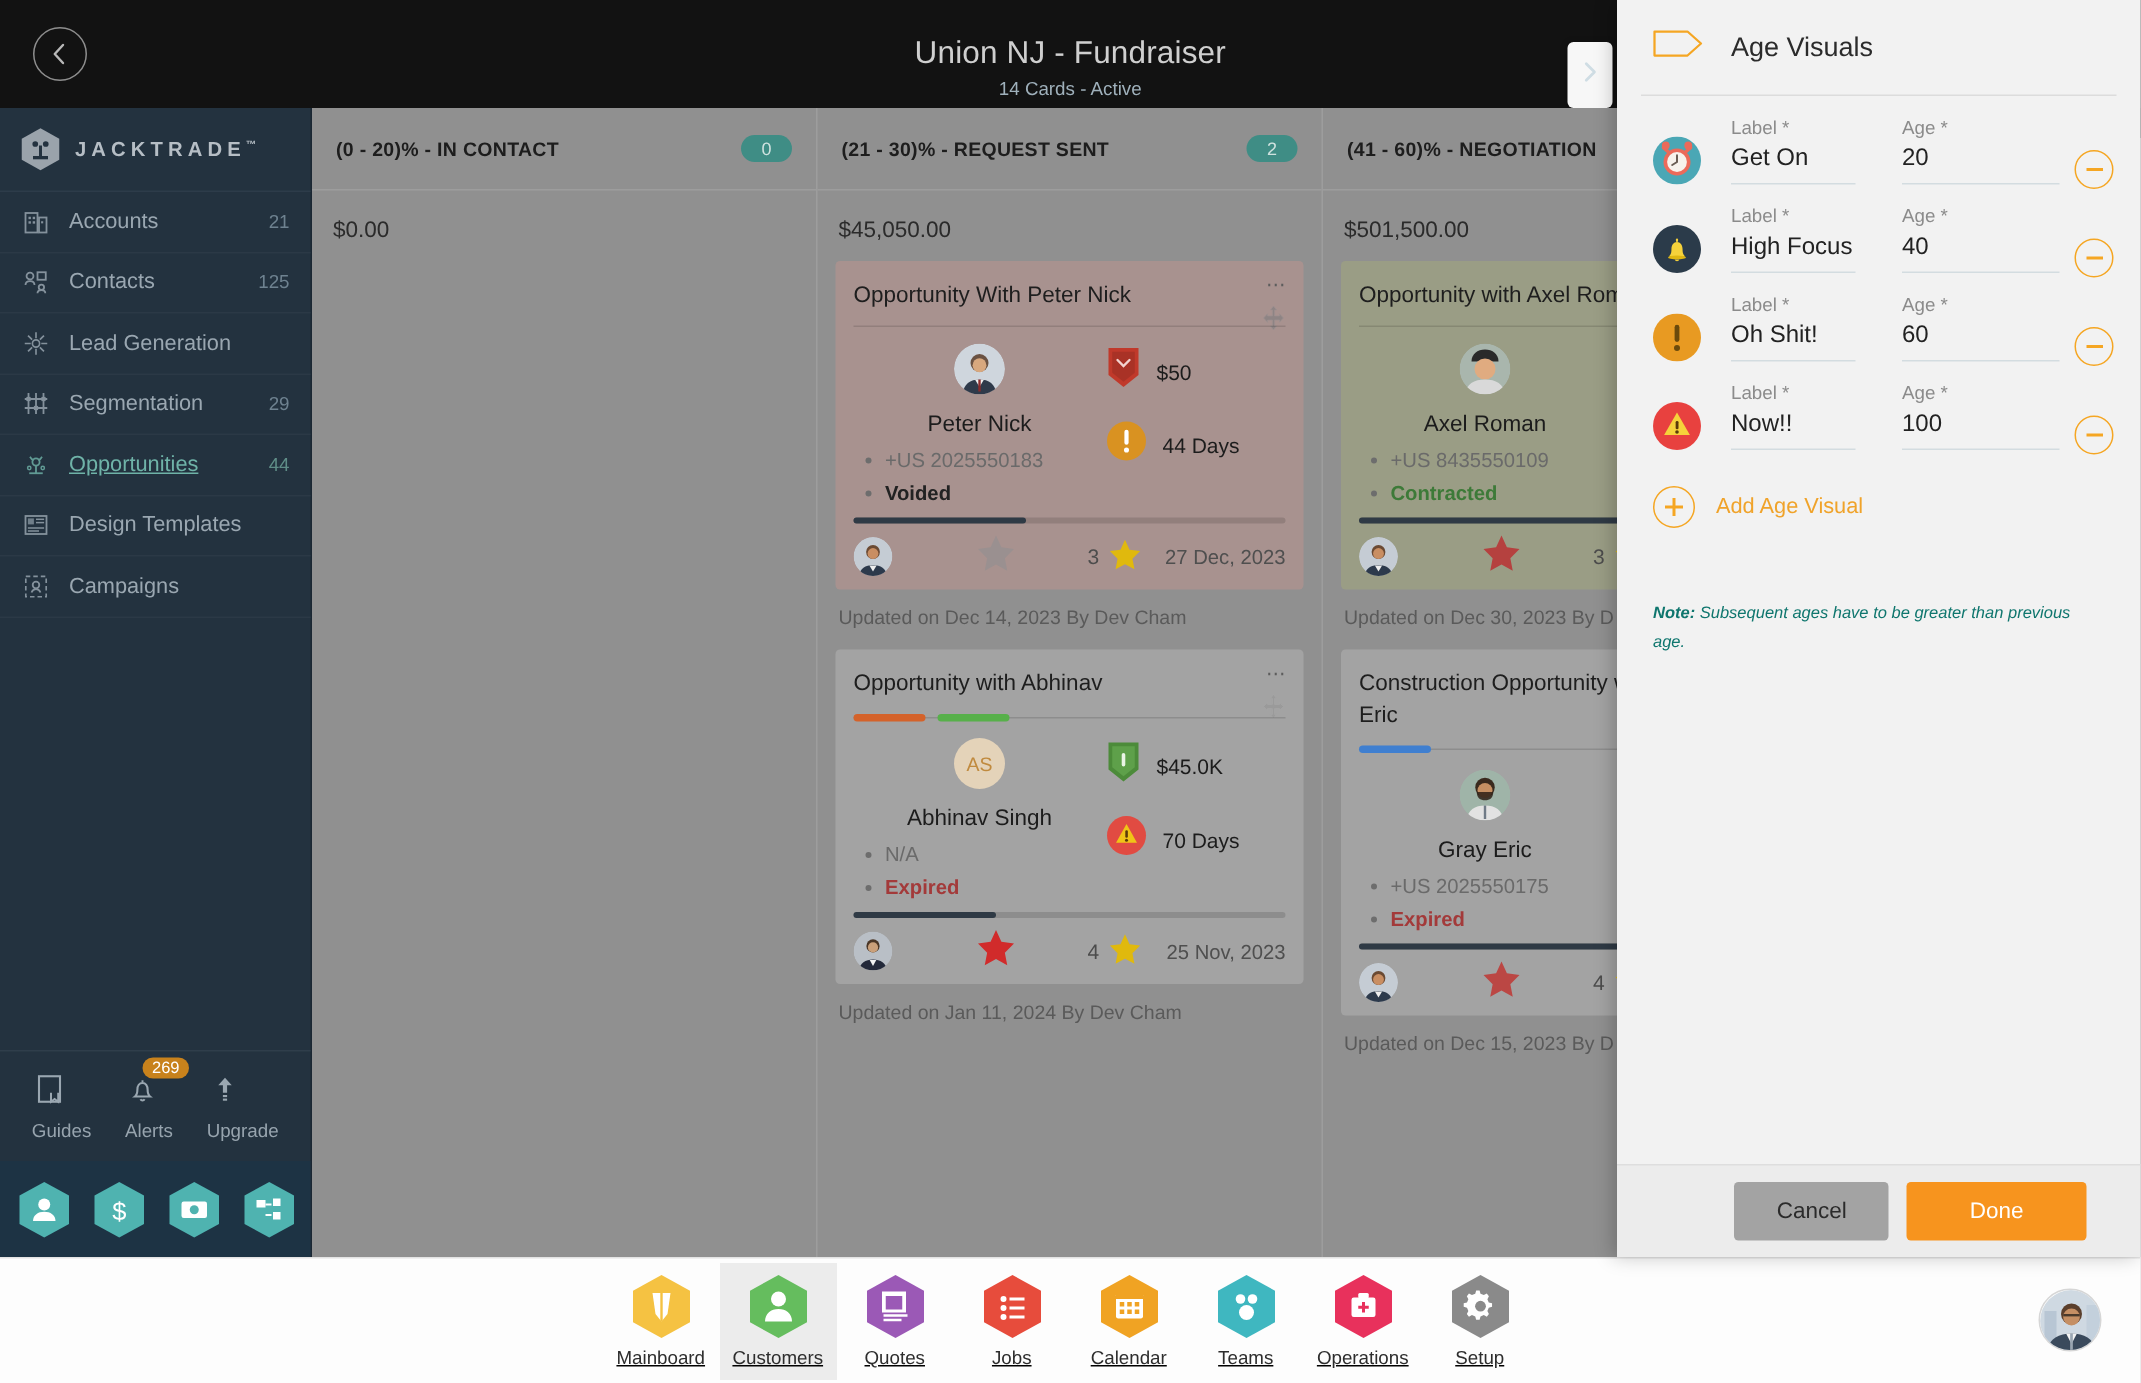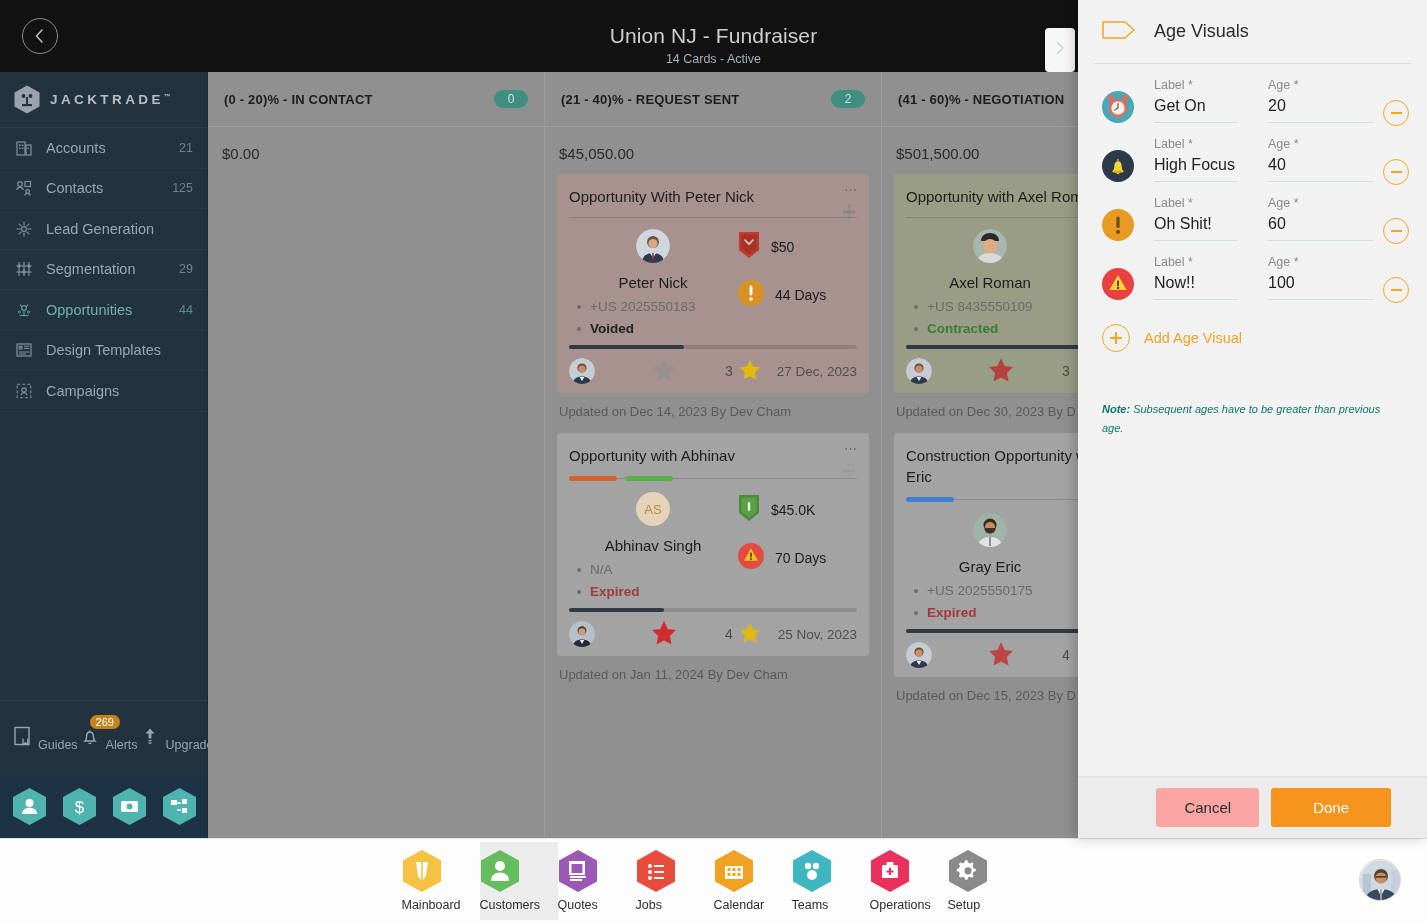--- a/index.html
+++ b/index.html
@@ -56,30 +56,30 @@
   .brand-name .tm { font-size: 7px; vertical-align: super; letter-spacing:0; }
   .nav-list { flex: 0 0 auto; }
   .nav-item {
     height: 40.5px; display: flex; align-items: center;
     padding: 0 14px; gap: 12px; cursor: pointer;
     border-bottom: 1px solid #2b3946;
   }
   .nav-ico { width: 20px; height: 20px; display:flex; align-items:center; justify-content:center; flex: 0 0 20px; opacity: .82; }
   .nav-label { color: #9aa7b1; font-size: 14.5px; flex: 1; }
   .nav-count { color: #6e8290; font-size: 12.5px; }
-  .nav-item.active .nav-label { color: #6fb3a8; }
+  .nav-item.active .nav-label { color: #6fb3a8; text-decoration: underline; }
   .nav-item.active .nav-count { color: #5f8d87; }
 
   .sidebar-spacer { flex: 1; }
   .sidebar-tools {
     height: 74px; border-top: 1px solid #2f3e4b;
     display: flex; align-items: center; justify-content: space-around;
     padding: 0 10px;
   }
-  .tool { display: flex; align-items: flex-end; gap: 4px; cursor: pointer; position: relative; }
+  .tool { display: flex; flex-direction: column; align-items: flex-start; gap: 4px; cursor: pointer; position: relative; }
   .tool-label { color: #97a4ae; font-size: 12.5px; }
   .badge {
     position: absolute; top: -9px; left: 12px;
     background: #c8821c; color: #fff; font-size: 11px;
     border-radius: 9px; padding: 1px 6px; min-width: 26px; text-align: center;
   }
   .sidebar-hexrow {
     height: 64px; background: #1d3344;
     display: flex; align-items: center; gap: 15px; padding-left: 12px;
   }
@@ -149,21 +149,21 @@
 
   
   .bottomnav {
     position: absolute; left: 0; bottom: 0; width: 1427px; height: 84px;
     background: #fdfdfd; border-top: 1px solid #e3e3e3;
     display: flex; align-items: center; justify-content: center;
   }
   .bn-items { display: flex; align-items: center; gap: 0; }
   .bn-item {
     width: 78px; height: 78px; display: flex; flex-direction: column;
-    align-items: flex-start; justify-content: center; gap: 5px; cursor: pointer;
+    align-items: center; justify-content: center; gap: 5px; cursor: pointer; text-decoration: underline;
   }
   .bn-item.active { background: #ececec; }
   .bn-label { font-size: 12.5px; color: #2d2d2d; }
   .bn-hex { width: 40px; height: 44px; position: relative; }
   .bn-avatar {
     position: absolute; right: 26px; top: 20px;
     width: 42px; height: 42px; border-radius: 50%; overflow: hidden;
     border: 1px solid #d6d6d6;
   }
 
@@ -211,21 +211,21 @@
   .panel-note {
     margin: 48px 24px 0 24px; font-size: 11px; color: #0f766e;
     font-style: italic; line-height: 19px;
   }
   .panel-note b { font-style: italic; }
   .panel-foot {
     height: 62px; background: #ececec; border-top: 1px solid #dedede;
     display: flex; align-items: center; justify-content: flex-end; gap: 12px; padding-right: 36px;
   }
   .btn { border: 0; font-family: "Liberation Sans", sans-serif; font-size: 15px; cursor: pointer; border-radius: 3px; }
-  .btn-cancel { background: #fca5a5; color: #2b2b2b; padding: 11px 28px; }
+  .btn-cancel { background: #a3a3a3; color: #2b2b2b; padding: 11px 28px; }
   .btn-done { background: #f7941e; color: #fff; padding: 11px 42px; }
 
   .scrim {
     position: absolute; left: 0; top: 0; width: 1427px; height: 922px;
     background: rgba(0,0,0,0.0); pointer-events: none;
   }
 </style>
 </head>
 <body>
 
@@ -433,21 +433,21 @@
       <div class="col-head">
         <span class="col-title">(0 - 20)% - IN CONTACT</span>
         <span class="col-pill">0</span>
       </div>
       <div class="col-sum">$0.00</div>
       <div class="cards"></div>
     </div>
 
     <div class="col">
       <div class="col-head">
-        <span class="col-title">(21 - 40)% - REQUEST SENT</span>
+        <span class="col-title">(21 - 30)% - REQUEST SENT</span>
         <span class="col-pill">2</span>
       </div>
       <div class="col-sum">$45,050.00</div>
       <div class="cards">
 
         <div class="card c-rose">
           <span class="card-dots">⋯</span>
           <span class="card-move">
             <svg width="20" height="20" viewBox="0 0 20 20">
                 <path d="M10 2l2 2.6h-1.3v4H14V7.2L16.6 10 14 12.8V11.3h-3.3v4H12L10 18l-2-2.6h1.3v-4H6v1.5L3.4 10 6 7.2v1.4h3.3v-4H8z" fill="#8e8484" stroke="#9c9090" stroke-width=".5"></path>

